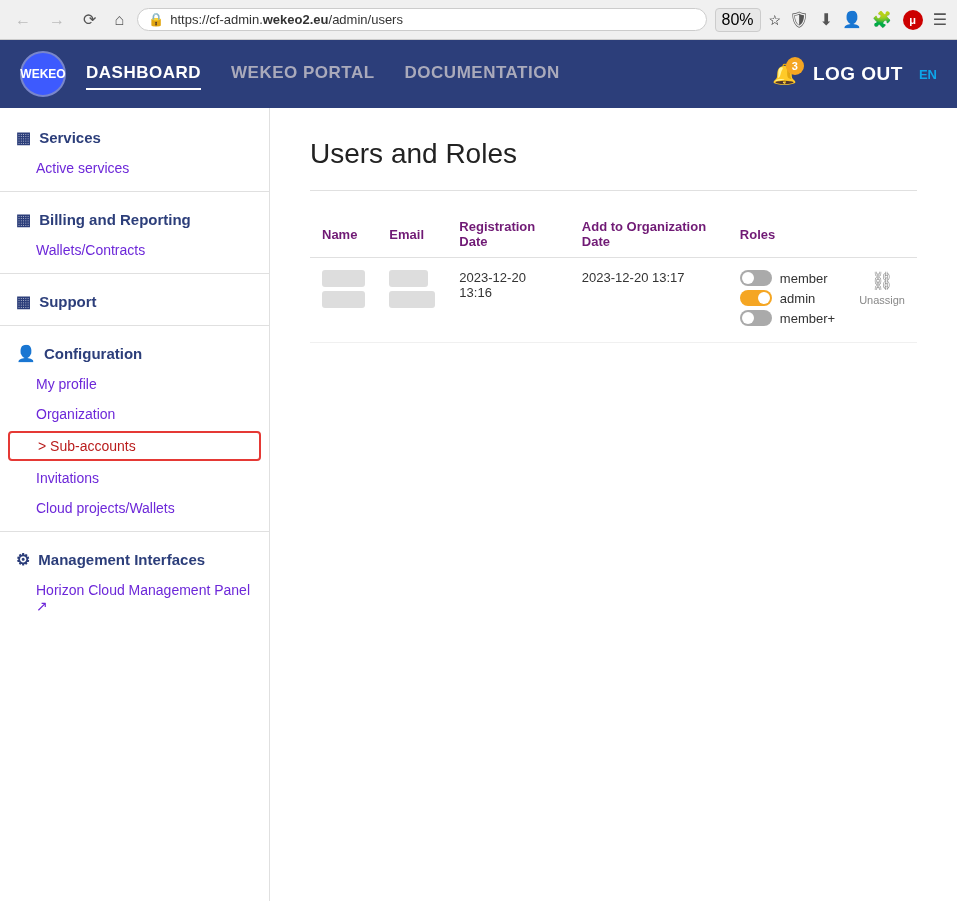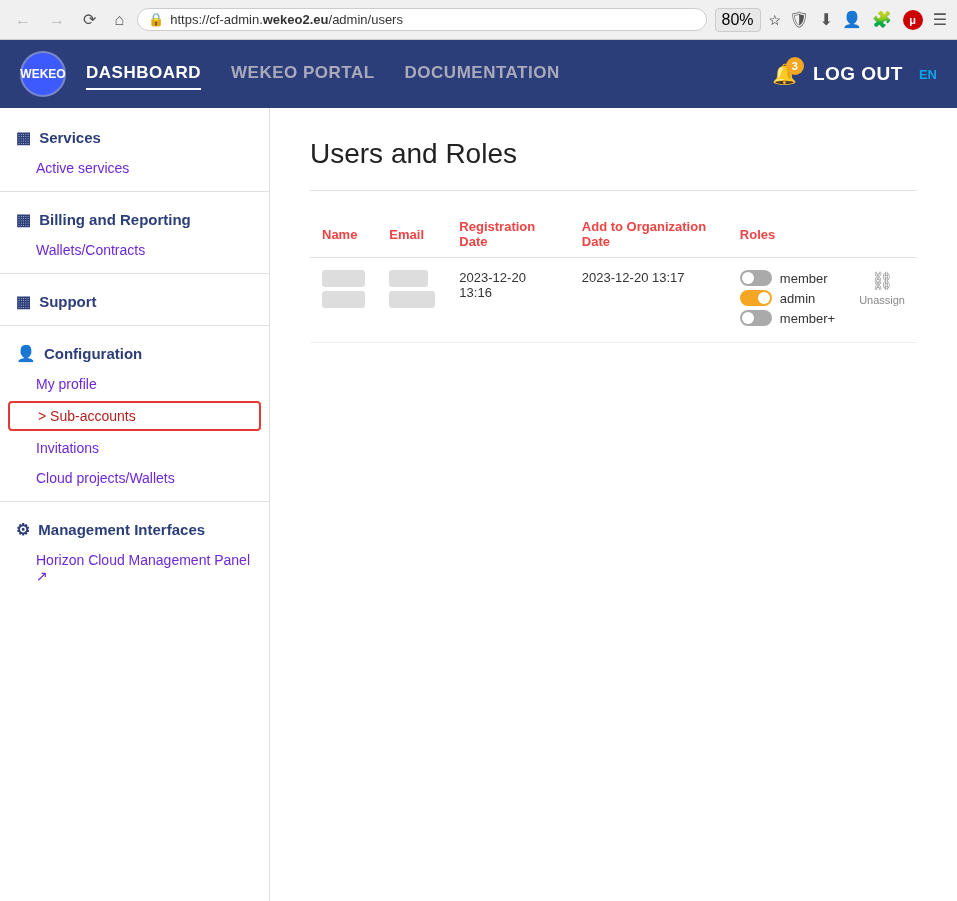--- a/index.html
+++ b/index.html
@@ -187,21 +187,21 @@
 
     
     .users-table {
       width: 100%;
       border-collapse: collapse;
     }
     .users-table th {
       text-align: left;
       font-weight: bold;
       font-size: 13px;
-      color: #ef4444;
+      color: #701a75;
       padding: 8px 12px;
       border-bottom: 1px solid #e0e0e0;
     }
     .users-table td {
       padding: 12px 12px;
       font-size: 13px;
       color: #333;
       border-bottom: 1px solid #f0f0f0;
       vertical-align: top;
     }
@@ -323,20 +323,21 @@
       <span class="sidebar-section-icon">▦</span>
       <span>Support</span>
     </div>
     <hr class="sidebar-divider">
 
     <div class="sidebar-section-header">
       <span class="sidebar-section-icon">👤</span>
       <span>Configuration</span>
     </div>
     <div class="sidebar-item">My profile</div>
+    <div class="sidebar-item">Organization</div>
     <div class="sidebar-item active-item">&gt; Sub-accounts</div>
     <div class="sidebar-item">Invitations</div>
     <div class="sidebar-item">Cloud projects/Wallets</div>
     <hr class="sidebar-divider">
 
     <div class="sidebar-section-header">
       <span class="sidebar-section-icon">⚙</span>
       <span>Management Interfaces</span>
     </div>
     <div class="sidebar-item">Horizon Cloud Management Panel ↗</div>

